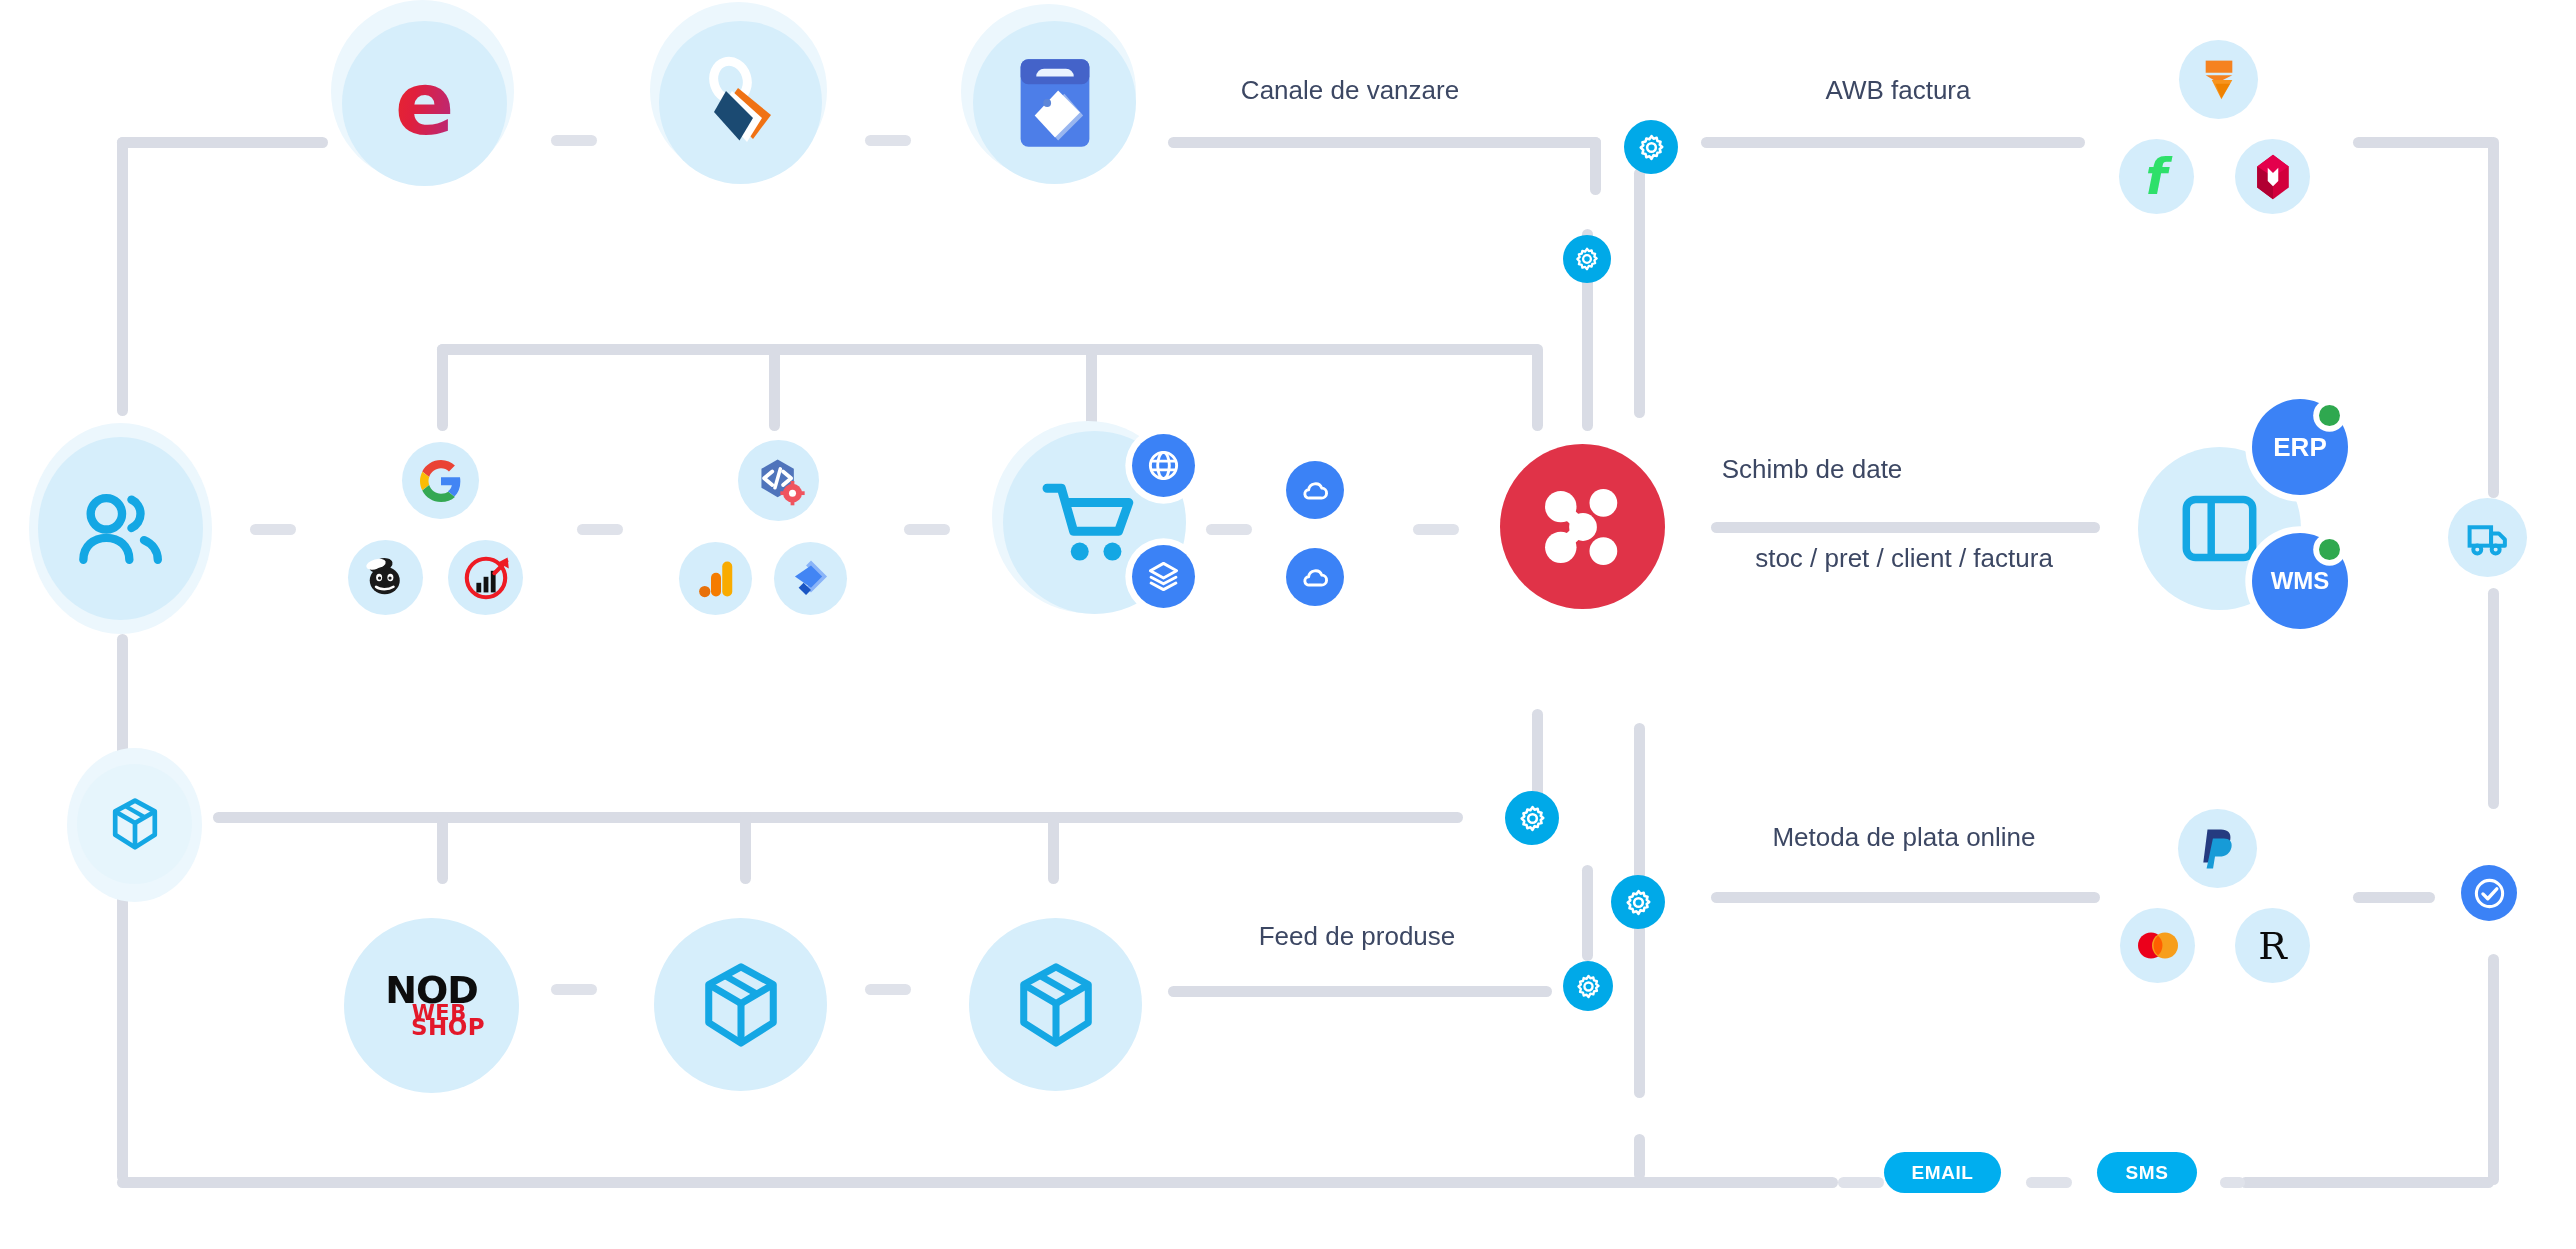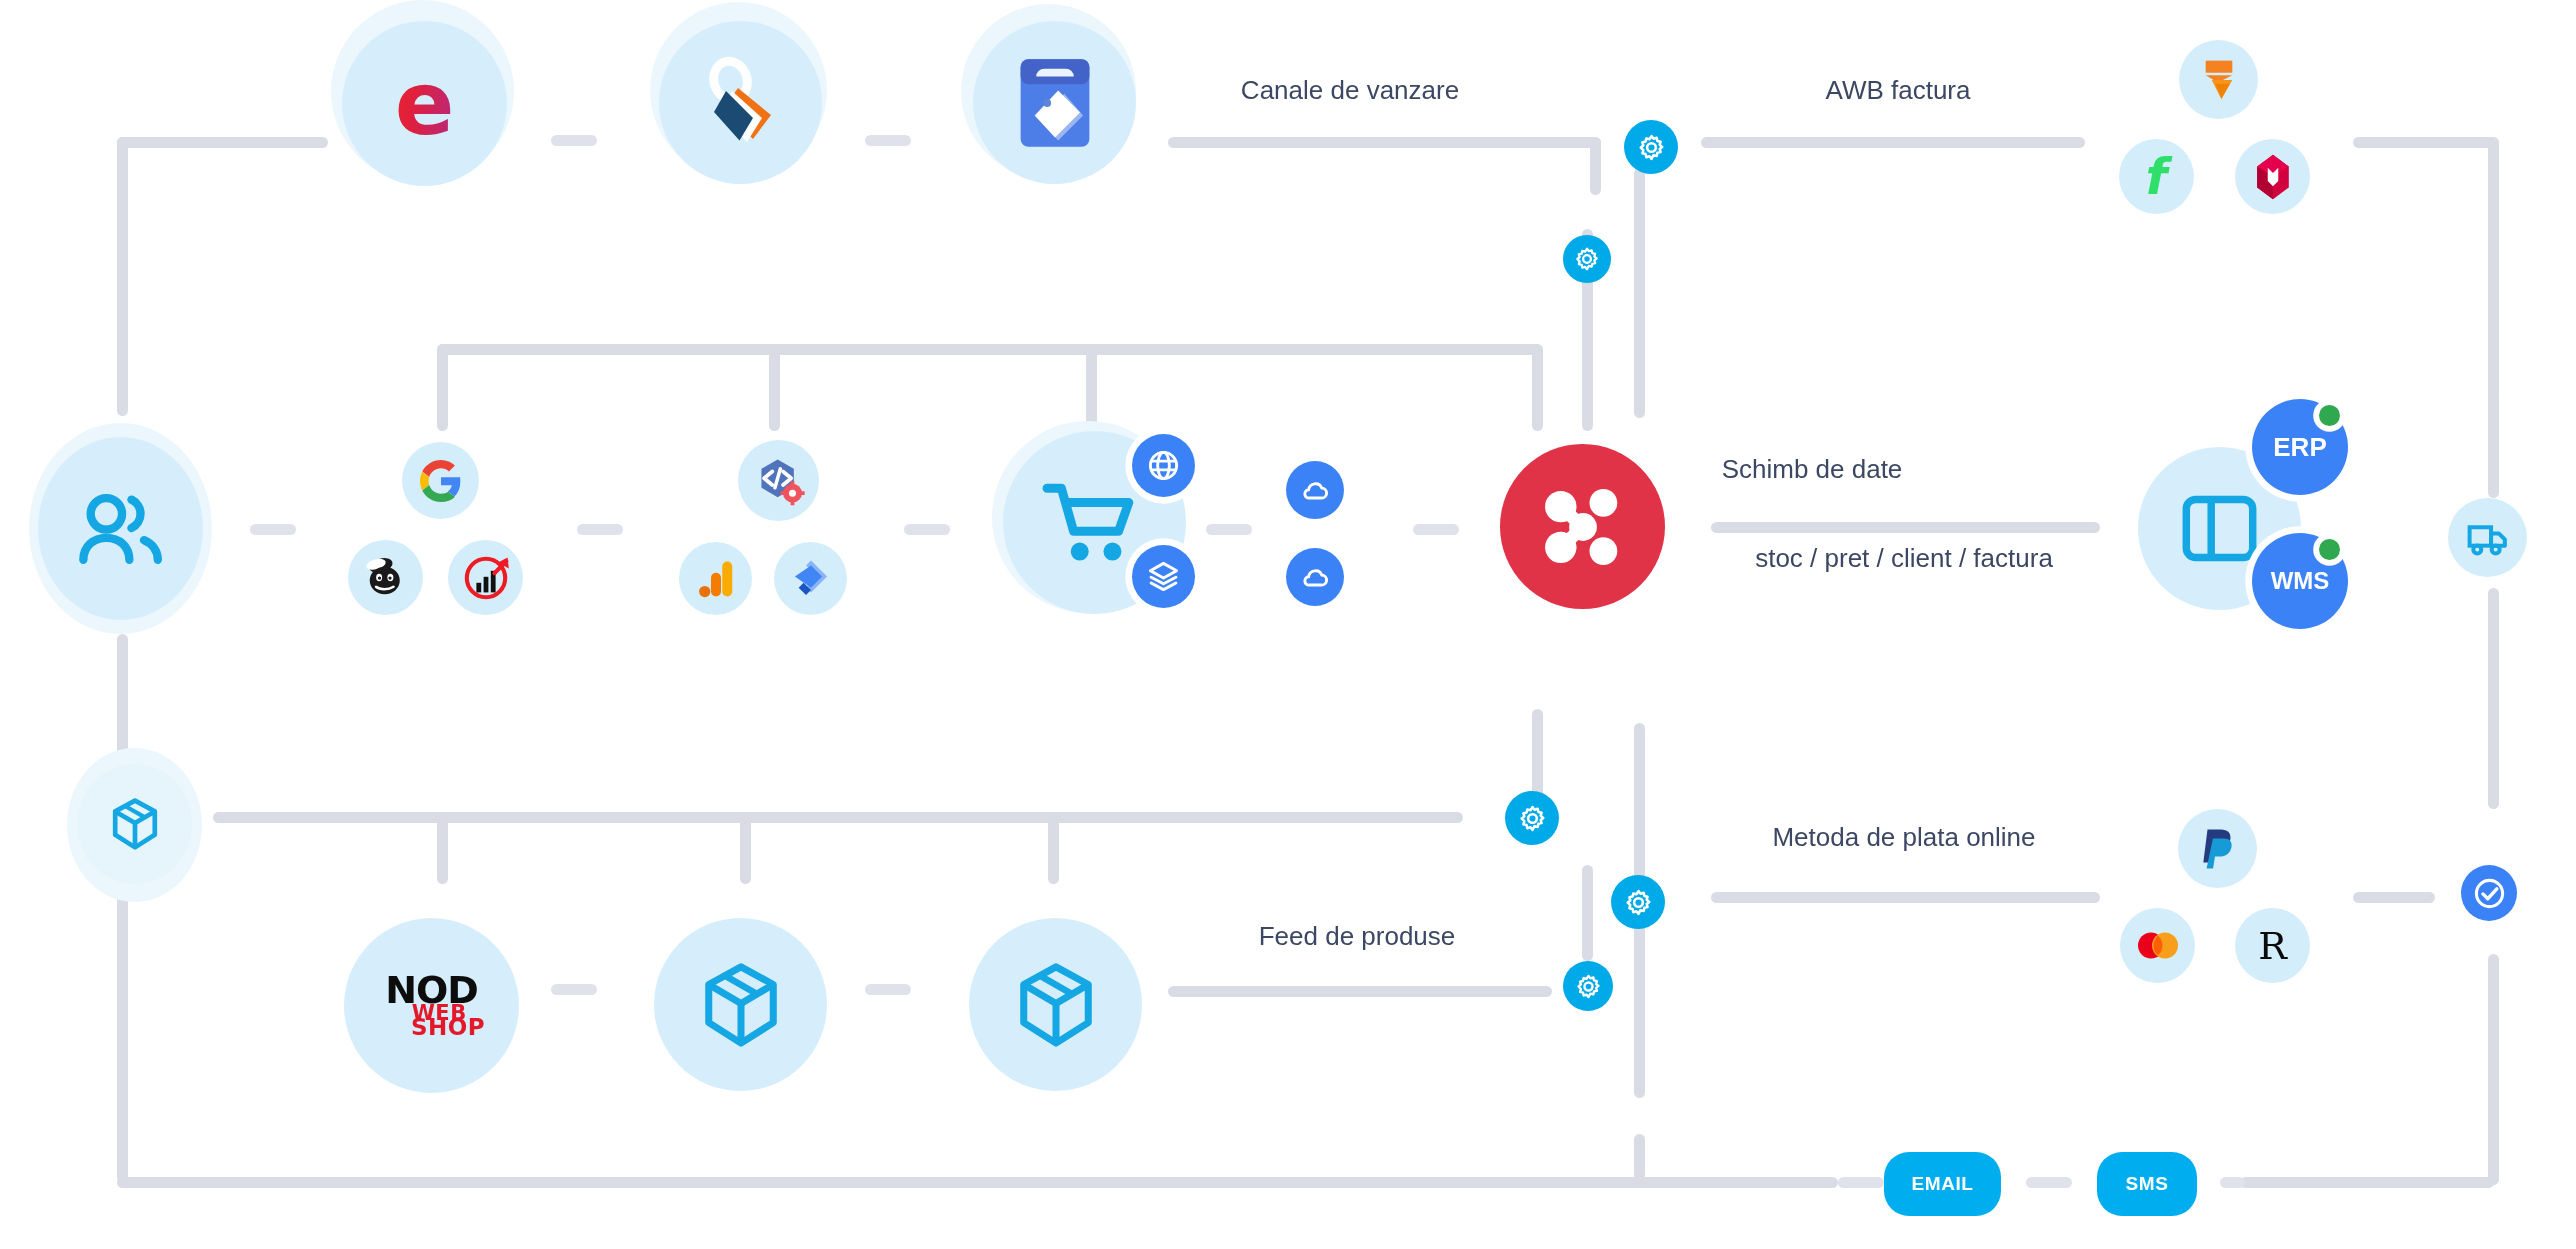--- a/index.html
+++ b/index.html
@@ -21,21 +21,21 @@
   .bub{position:absolute;border-radius:50%;background:#d4edfb;display:flex;align-items:center;justify-content:center;}
 
   .badge{position:absolute;border-radius:50%;background:#3b82f6;display:flex;align-items:center;
          justify-content:center;color:#fff;font-weight:bold;box-shadow:0 0 0 6.7px #fff;}
   .statusdot{position:absolute;width:21px;height:21px;border-radius:50%;background:#2fa84f;
              box-shadow:0 0 0 5.8px #fff;}
 
   .gear{position:absolute;width:44px;height:44px;border-radius:50%;background:#00a9e8;
         display:flex;align-items:center;justify-content:center;}
 
-  .pill{position:absolute;height:64px;border-radius:25px;background:#00aeef;color:#fff;
+  .pill{position:absolute;height:41px;border-radius:25px;background:#00aeef;color:#fff;
         display:flex;align-items:center;justify-content:center;font-weight:bold;
         font-size:19px;letter-spacing:0.6px;}
 
   
   .lbl{position:absolute;color:#3c4763;font-size:26px;white-space:nowrap;}
   .lbl.c{transform:translateX(-50%);}
 
   
   .emag{font-family:"DejaVu Sans",sans-serif;font-size:88px;font-weight:bold;line-height:1;
         background:linear-gradient(100deg,#e8262d 0%,#e01f3d 35%,#b52a7e 100%);

